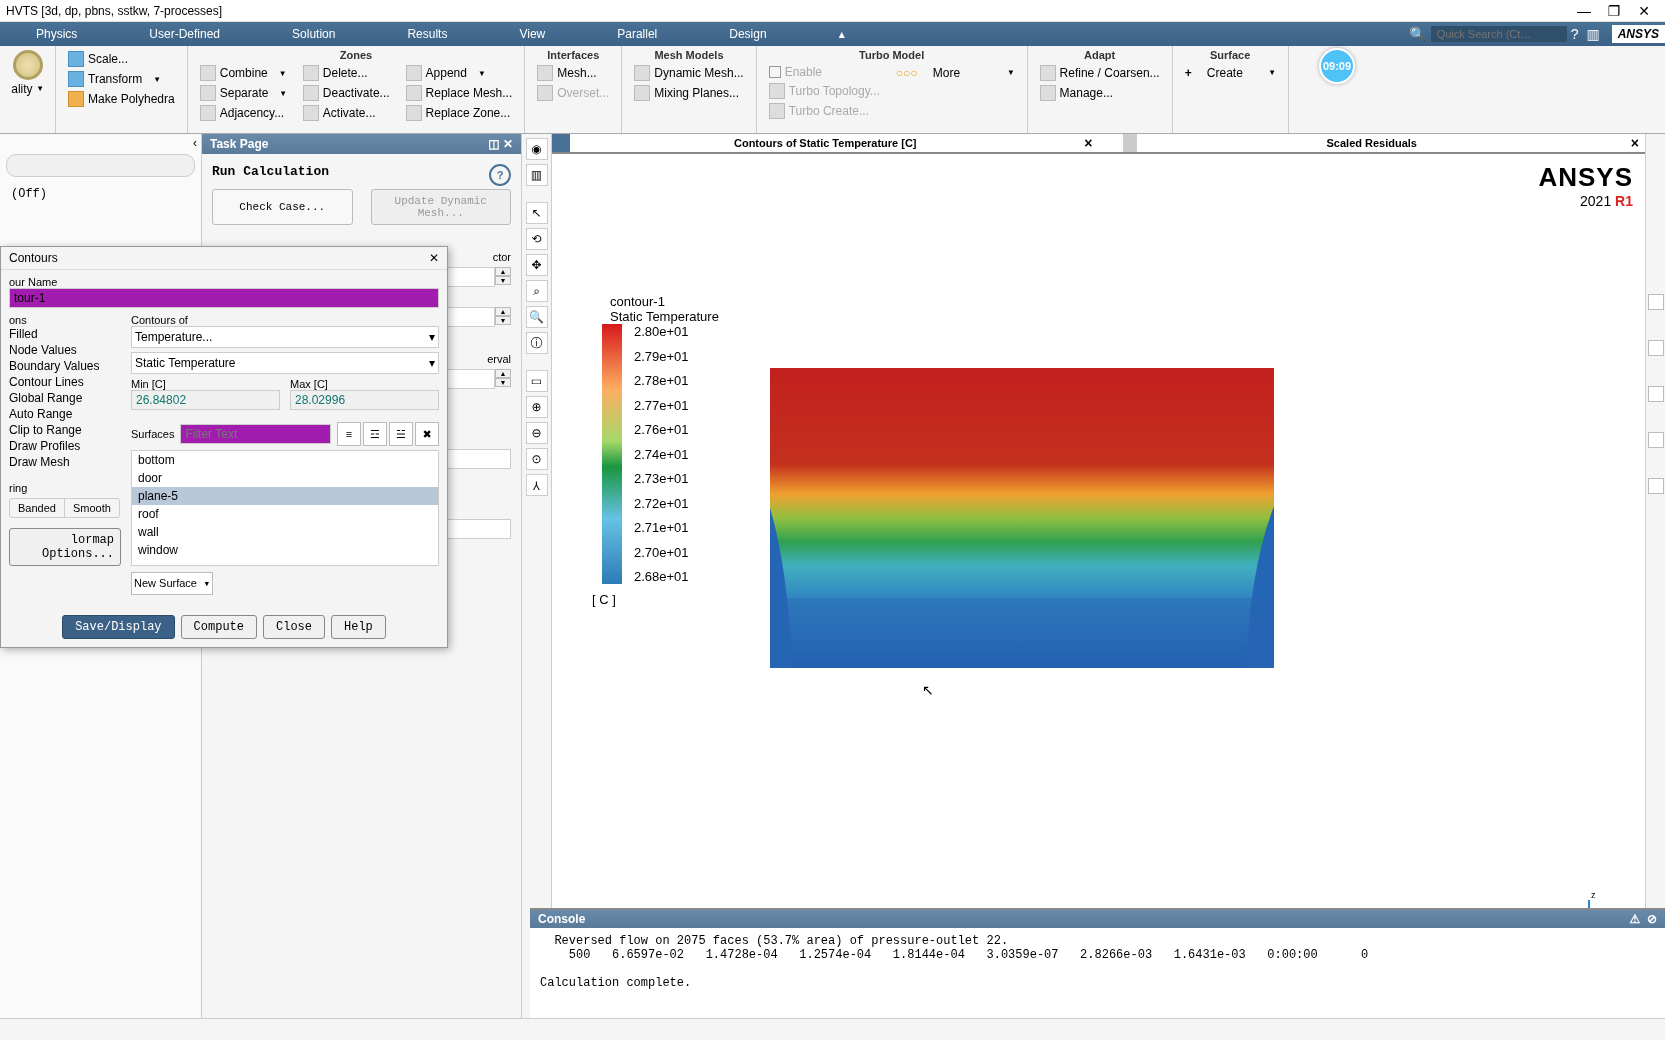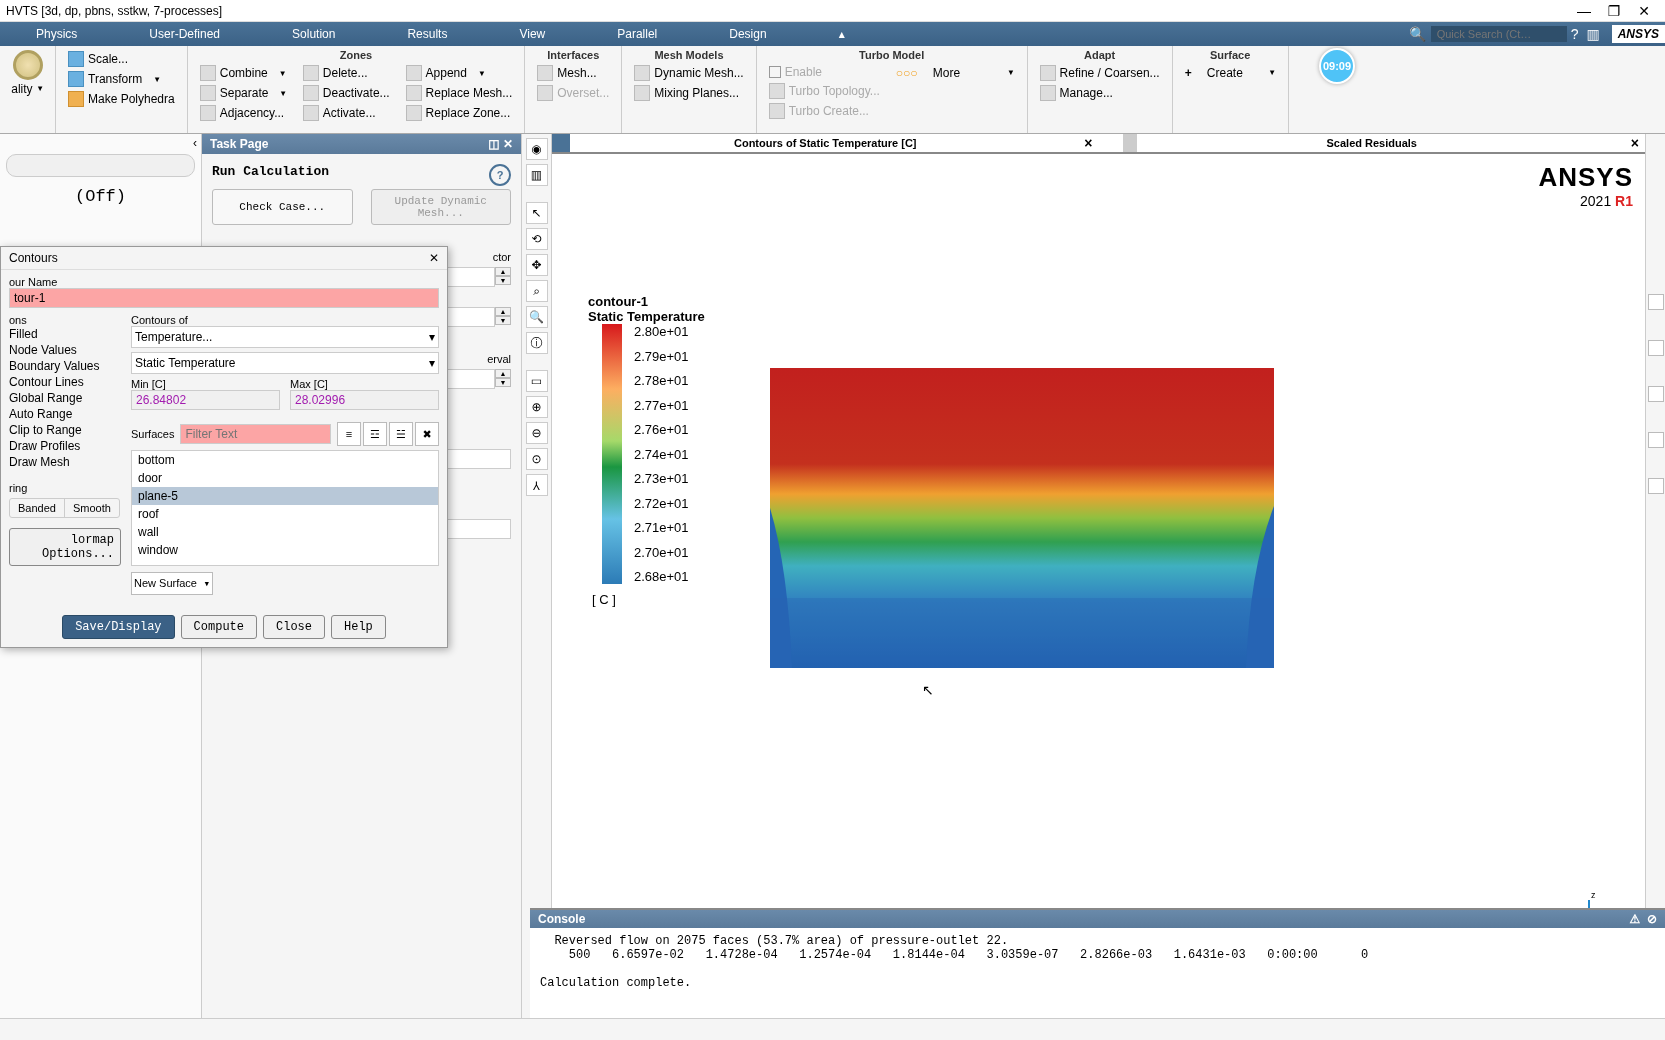--- a/index.html
+++ b/index.html
@@ -23,21 +23,21 @@
 .ricon { width: 16px; height: 16px; display: inline-block; background: #ddd; border: 1px solid #bbb; }
 .ricon.blue { background: #6ab0e0; border-color: #4a90c0; }
 .ricon.orange { background: #f0b050; border-color: #d09030; }
 .ritem.disabled { color: #aaa; }
 .quality-btn { display: flex; flex-direction: column; align-items: center; margin: 2px; }
 .wheel { width: 30px; height: 30px; border-radius: 50%; border: 3px solid #b0a060; background: radial-gradient(#f0e0b0, #d0c080); }
 .main { display: flex; height: calc(100% - 22px - 24px - 88px - 22px); position: relative; }
 .leftpanel { width: 202px; background: #fafafa; border-right: 1px solid #ccc; position: relative; }
 .leftpanel .collapse { position: absolute; top: 2px; right: 4px; font-size: 12px; cursor: pointer; }
 .tree-input { margin: 20px 6px 6px 6px; width: calc(100% - 12px); border: 1px solid #ccc; border-radius: 10px; padding: 3px 8px; background: #f0f0f0; }
-.tree-item { padding: 4px 11px; font-size: 17px; font-family: "Courier New", monospace; text-align: center; }
+.tree-item { padding: 4px 11px; font-size: 12px; font-family: "Courier New", monospace; }
 .taskpage { width: 320px; background: #f5f5f5; border-right: 1px solid #ccc; display: flex; flex-direction: column; }
 .taskpage-hdr { background: linear-gradient(#6a8aaa, #5a7a9a); color: #fff; padding: 3px 8px; font-size: 12px; font-weight: bold; display: flex; align-items: center; }
 .taskpage-hdr .sp { flex: 1; }
 .taskpage-body { padding: 10px; }
 .taskpage-body h3 { font-size: 13px; font-weight: bold; margin-bottom: 10px; font-family: "Courier New", monospace; }
 .help-circle { width: 22px; height: 22px; border: 2px solid #4a7296; border-radius: 50%; display: inline-flex; align-items: center; justify-content: center; color: #4a7296; font-weight: bold; float: right; }
 .btnrow { display: flex; gap: 18px; margin-top: 4px; }
 .tpbtn { flex: 1; padding: 5px; background: #f8f8f8; border: 1px solid #bbb; border-radius: 3px; font-size: 11px; font-family: "Courier New", monospace; cursor: pointer; }
 .tpbtn.disabled { color: #999; background: #eee; }
 .tpinput { width: 100%; border: 1px solid #ccc; padding: 3px; font-size: 11px; }
@@ -52,21 +52,21 @@
 .tabs-row { display: flex; height: 20px; border-bottom: 2px solid #888; }
 .view-tab { flex: 1; display: flex; align-items: center; justify-content: center; position: relative; font-size: 11px; font-family: "Courier New", monospace; font-weight: bold; }
 .view-tab .tab-close { position: absolute; right: 6px; cursor: pointer; font-size: 14px; }
 .tab-active-blue { position: absolute; left: 0; top: 0; width: 18px; height: 18px; background: #4a7296; }
 .tablabel-band { position: absolute; left: 24px; top: 0; width: 14px; height: 18px; background: #ccc; }
 .viewport { flex: 1; position: relative; background: #fff; }
 .ansys-brand { position: absolute; right: 12px; top: 8px; text-align: right; }
 .ansys-brand .l1 { font-size: 26px; font-weight: bold; letter-spacing: 1px; }
 .ansys-brand .l2 { font-size: 14px; }
 .ansys-brand .r1 { color: #d22; font-weight: bold; }
-.contour-title { position: absolute; left: 36px; top: 140px; font-size: 13px; font-weight: bold; }
+.contour-title { position: absolute; left: 58px; top: 140px; font-size: 13px; }
 .colorbar { position: absolute; left: 50px; top: 170px; display: flex; }
 .colorbar-bar { width: 20px; height: 260px; background: linear-gradient(to bottom, #d7191c 0%, #fdae61 25%, #a6d96a 45%, #1a9641 55%, #66c2e5 75%, #2c7bb6 100%); }
 .colorbar-labels { margin-left: 12px; display: flex; flex-direction: column; justify-content: space-between; height: 260px; font-size: 13px; }
 .colorbar-unit { position: absolute; left: 40px; top: 438px; font-size: 13px; }
 .contour-plot { position: absolute; left: 218px; top: 214px; width: 504px; height: 300px; }
 .triad { position: absolute; right: 20px; bottom: 50px; width: 80px; height: 80px; }
 .statusline { position: absolute; right: 0; bottom: 0; left: 0; height: 20px; display: flex; align-items: center; justify-content: flex-end; gap: 6px; padding: 0 8px; font-size: 11px; border-top: 1px solid #ccc; background: #f5f5f5; }
 .statusline input { border: 1px solid #ccc; padding: 1px 4px; width: 100px; }
 .rightstrip { width: 20px; background: #f5f5f5; border-left: 1px solid #ccc; display: flex; flex-direction: column; align-items: center; padding-top: 160px; gap: 30px; }
 .rside-icon { width: 16px; height: 16px; border: 1px solid #bbb; background: #fff; }
@@ -76,22 +76,22 @@
 .console-body { flex: 1; padding: 6px 10px; font-family: "Courier New", monospace; font-size: 12px; white-space: pre; overflow: hidden; }
 .statusbar { position: absolute; bottom: 0; left: 0; right: 0; height: 22px; background: #f5f5f5; border-top: 1px solid #ccc; }
 
 .dlg { position: absolute; left: 0; top: 246px; width: 448px; background: #f4f4f4; border: 1px solid #999; box-shadow: 2px 2px 8px rgba(0,0,0,0.3); z-index: 200; font-family: Arial; }
 .dlg-title { background: #f4f4f4; padding: 4px 8px; font-size: 12px; border-bottom: 1px solid #ddd; display: flex; }
 .dlg-title .sp { flex: 1; }
 .dlg-body { padding: 6px 8px; font-size: 12px; }
 .dlg-row { display: flex; gap: 10px; margin-bottom: 4px; }
 .dlg-col { flex: 1; }
 .dlg-label { font-size: 11px; }
-.dlg-input { width: 100%; border: 1px solid #ccc; padding: 2px 4px; font-size: 12px; background: #fca5a5; }
-.dlg-input.ro { background: #f0f0f0; color: #a21caf; }
+.dlg-input { width: 100%; border: 1px solid #ccc; padding: 2px 4px; font-size: 12px; background: #a21caf; }
+.dlg-input.ro { background: #f0f0f0; color: #0f766e; }
 .dlg-select { width: 100%; border: 1px solid #ccc; padding: 3px; font-size: 12px; background: #fff; cursor: pointer; display: flex; }
 .dlg-select .sp { flex: 1; }
 .options { font-size: 12px; }
 .options div { padding: 1px 0; }
 .surfaces-hdr { display: flex; align-items: center; gap: 6px; }
 .surfaces-list { border: 1px solid #ccc; background: #fff; height: 116px; overflow: auto; margin-top: 4px; }
 .surfaces-list div { padding: 2px 6px; cursor: pointer; }
 .surfaces-list div.sel { background: #b8c8d8; }
 .toggle-group { border: 1px solid #ccc; border-radius: 3px; display: inline-flex; margin-top: 4px; }
 .toggle-group span { padding: 3px 8px; font-size: 11px; cursor: pointer; border-right: 1px solid #ccc; }

